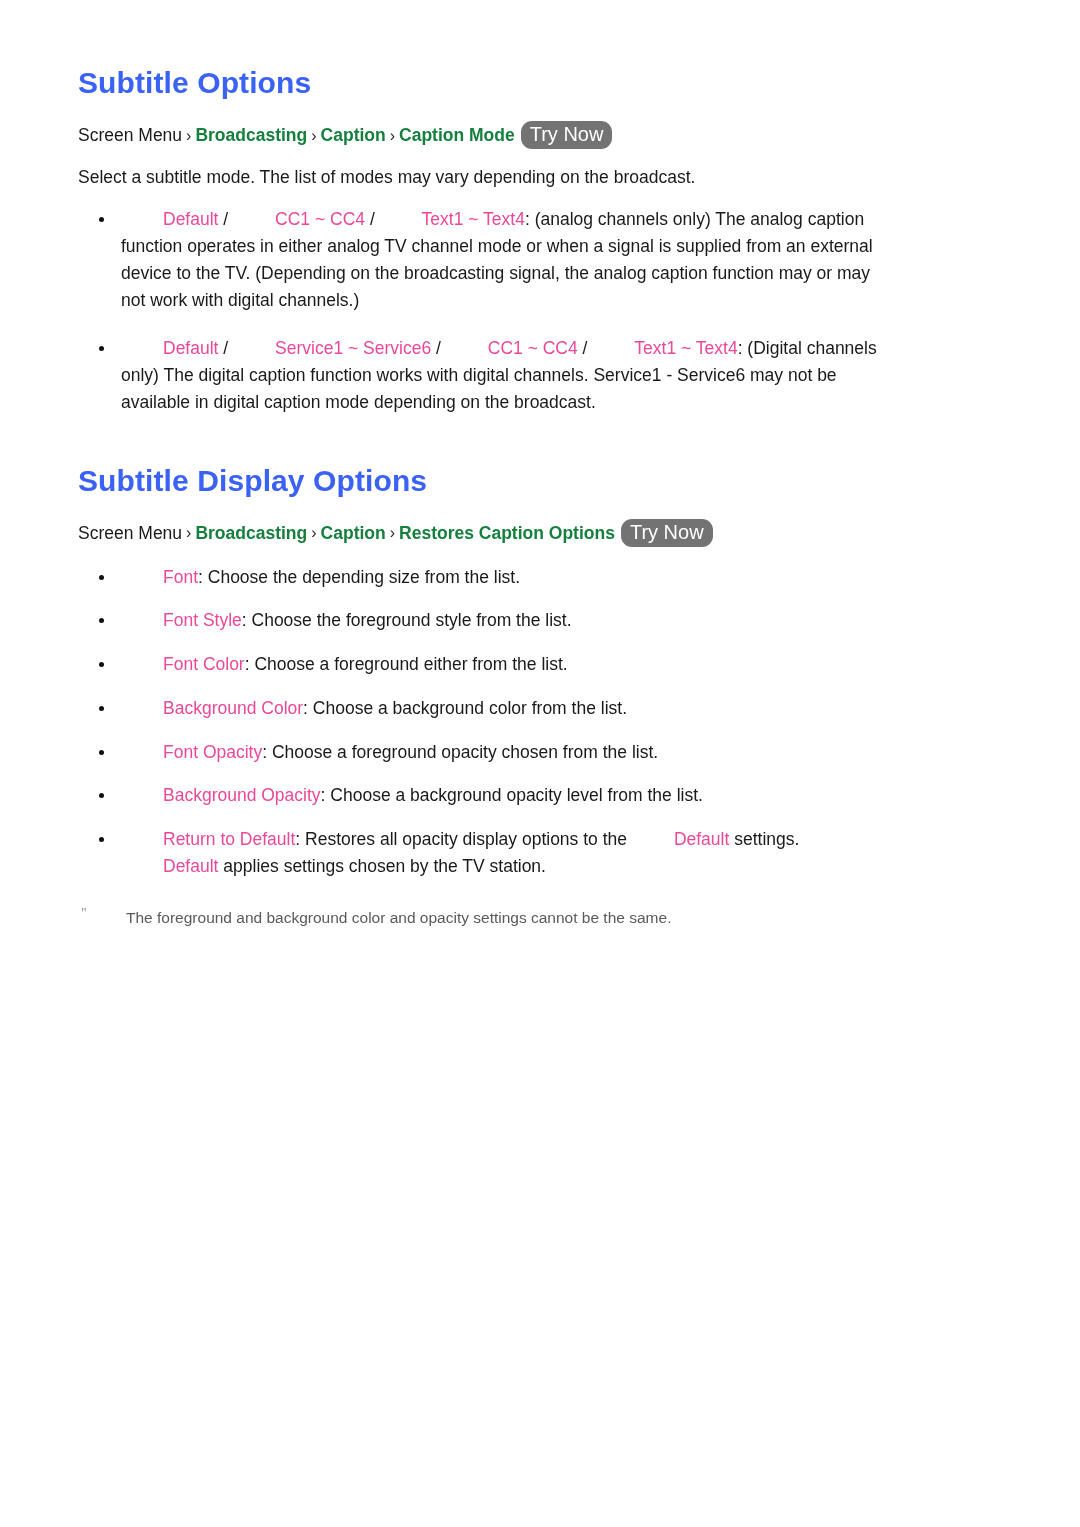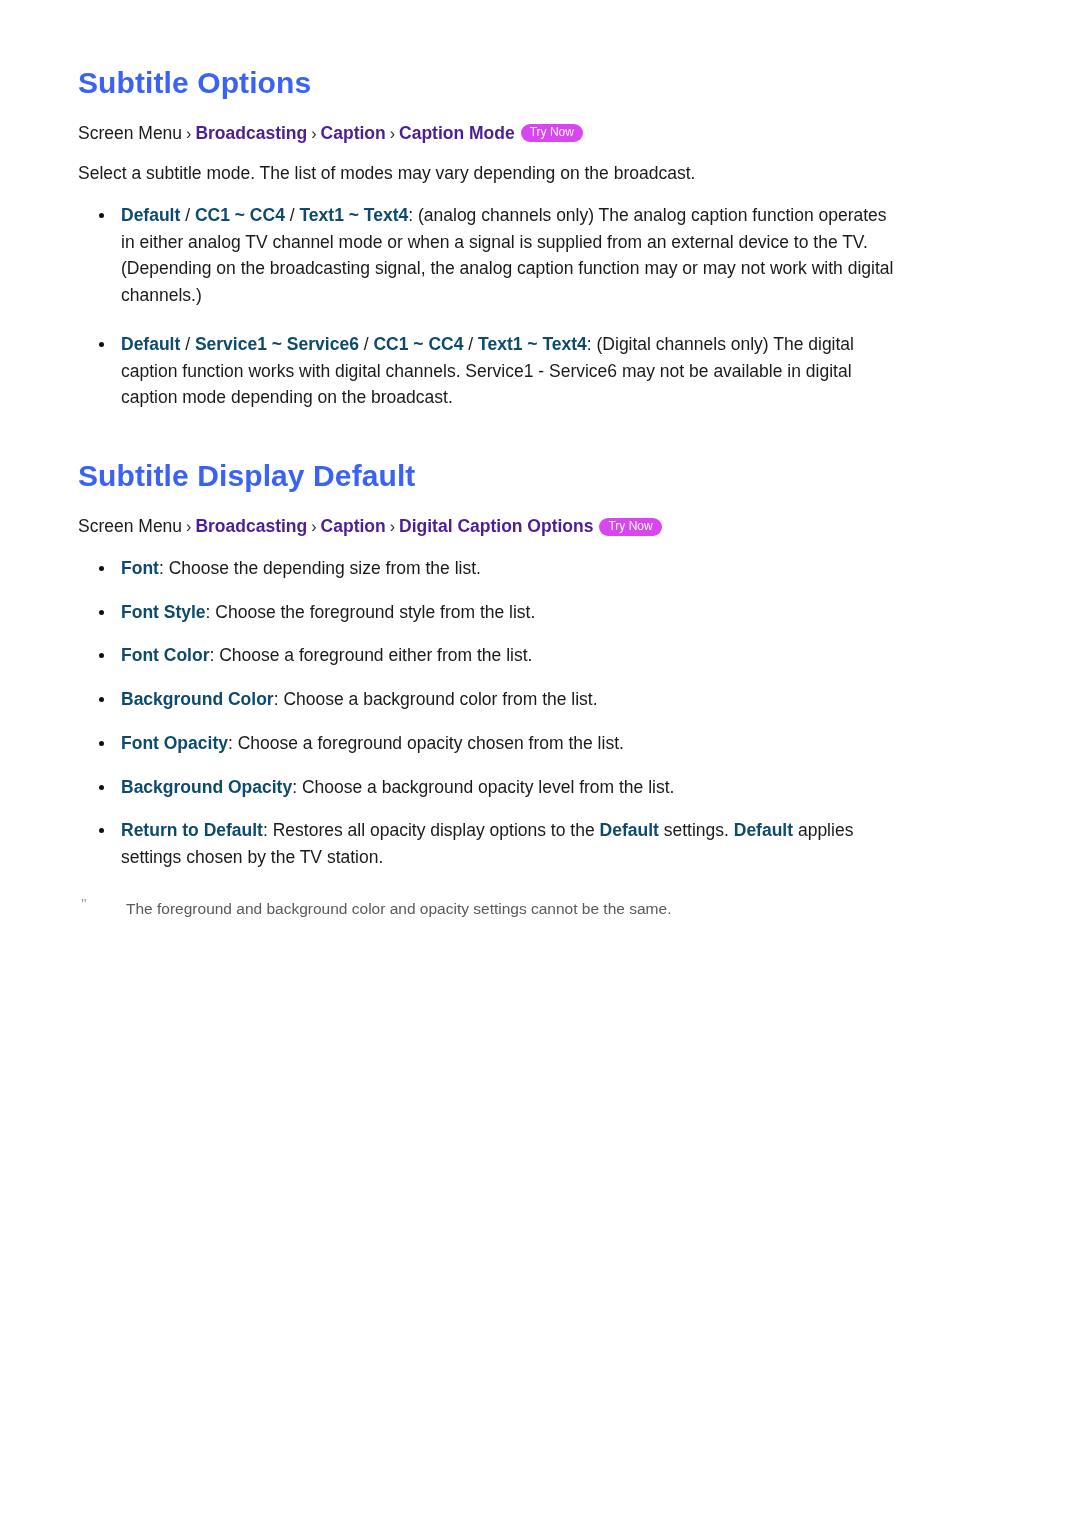--- a/index.html
+++ b/index.html
@@ -43,30 +43,30 @@
     color: #1a1a1a;
     white-space: nowrap;
   }
   .breadcrumb .bc-root { color: #1a1a1a; }
   .breadcrumb .bc-sep {
     color: #2c2c2c;
     padding: 0 4px;
     font-size: 16px;
   }
   .breadcrumb .bc-link {
-    color: #4c1d95;
+    color: #15803d;
     font-weight: bold;
   }
   .badge-trynow {
     display: inline-block;
-    background: #d946ef;
+    background: #737373;
     color: #ffffff;
     border-radius: 11px;
     padding: 1px 9px 2px 9px;
-    font-size: 12px;
+    font-size: 20px;
     line-height: 1.25;
     margin-left: 6px;
     position: relative;
     top: -1px;
     vertical-align: middle;
     white-space: nowrap;
   }
 
   
   p.intro {
@@ -96,22 +96,23 @@
     content: "";
     position: absolute;
     left: 21px;
     top: 11px;
     width: 5px;
     height: 5px;
     border-radius: 50%;
     background: #111111;
   }
   .hl {
-    color: #0c4a6e;
-    font-weight: bold;
+    color: #ec4899;
+    font-weight: normal;
+    margin-left: 42px;
   }
   .sep-slash { color: #1a1a1a; }
 
   
   .note {
     position: relative;
     margin-top: 26px;
     padding-left: 48px;
     font-size: 15.5px;
     line-height: 1.5;
@@ -146,24 +147,24 @@
         <span class="hl">Default</span><span class="sep-slash"> / </span><span class="hl">CC1 ~ CC4</span><span class="sep-slash"> / </span><span class="hl">Text1 ~ Text4</span><span>: (analog channels only) The analog caption function operates in either analog TV channel mode or when a signal is supplied from an external device to the TV. (Depending on the broadcasting signal, the analog caption function may or may not work with digital channels.)</span>
       </li>
       <li>
         <span class="hl">Default</span><span class="sep-slash"> / </span><span class="hl">Service1 ~ Service6</span><span class="sep-slash"> / </span><span class="hl">CC1 ~ CC4</span><span class="sep-slash"> / </span><span class="hl">Text1 ~ Text4</span><span>: (Digital channels only) The digital caption function works with digital channels. Service1 - Service6 may not be available in digital caption mode depending on the broadcast.</span>
       </li>
     </ul>
   </div>
 
   <div class="sec-2">
 
-    <h1 class="section-title">Subtitle Display Default</h1>
+    <h1 class="section-title">Subtitle Display Options</h1>
 
     <div class="breadcrumb">
-      <span class="bc-root">Screen Menu</span><span class="bc-sep">›</span><span class="bc-link">Broadcasting</span><span class="bc-sep">›</span><span class="bc-link">Caption</span><span class="bc-sep">›</span><span class="bc-link">Digital Caption Options</span><span class="badge-trynow">Try Now</span>
+      <span class="bc-root">Screen Menu</span><span class="bc-sep">›</span><span class="bc-link">Broadcasting</span><span class="bc-sep">›</span><span class="bc-link">Caption</span><span class="bc-sep">›</span><span class="bc-link">Restores Caption Options</span><span class="badge-trynow">Try Now</span>
     </div>
 
 
     <ul class="bullets tight">
       <li>
         <span class="hl">Font</span><span>: Choose the depending size from the list.</span>
       </li>
       <li>
         <span class="hl">Font Style</span><span>: Choose the foreground style from the list.</span>
       </li>

